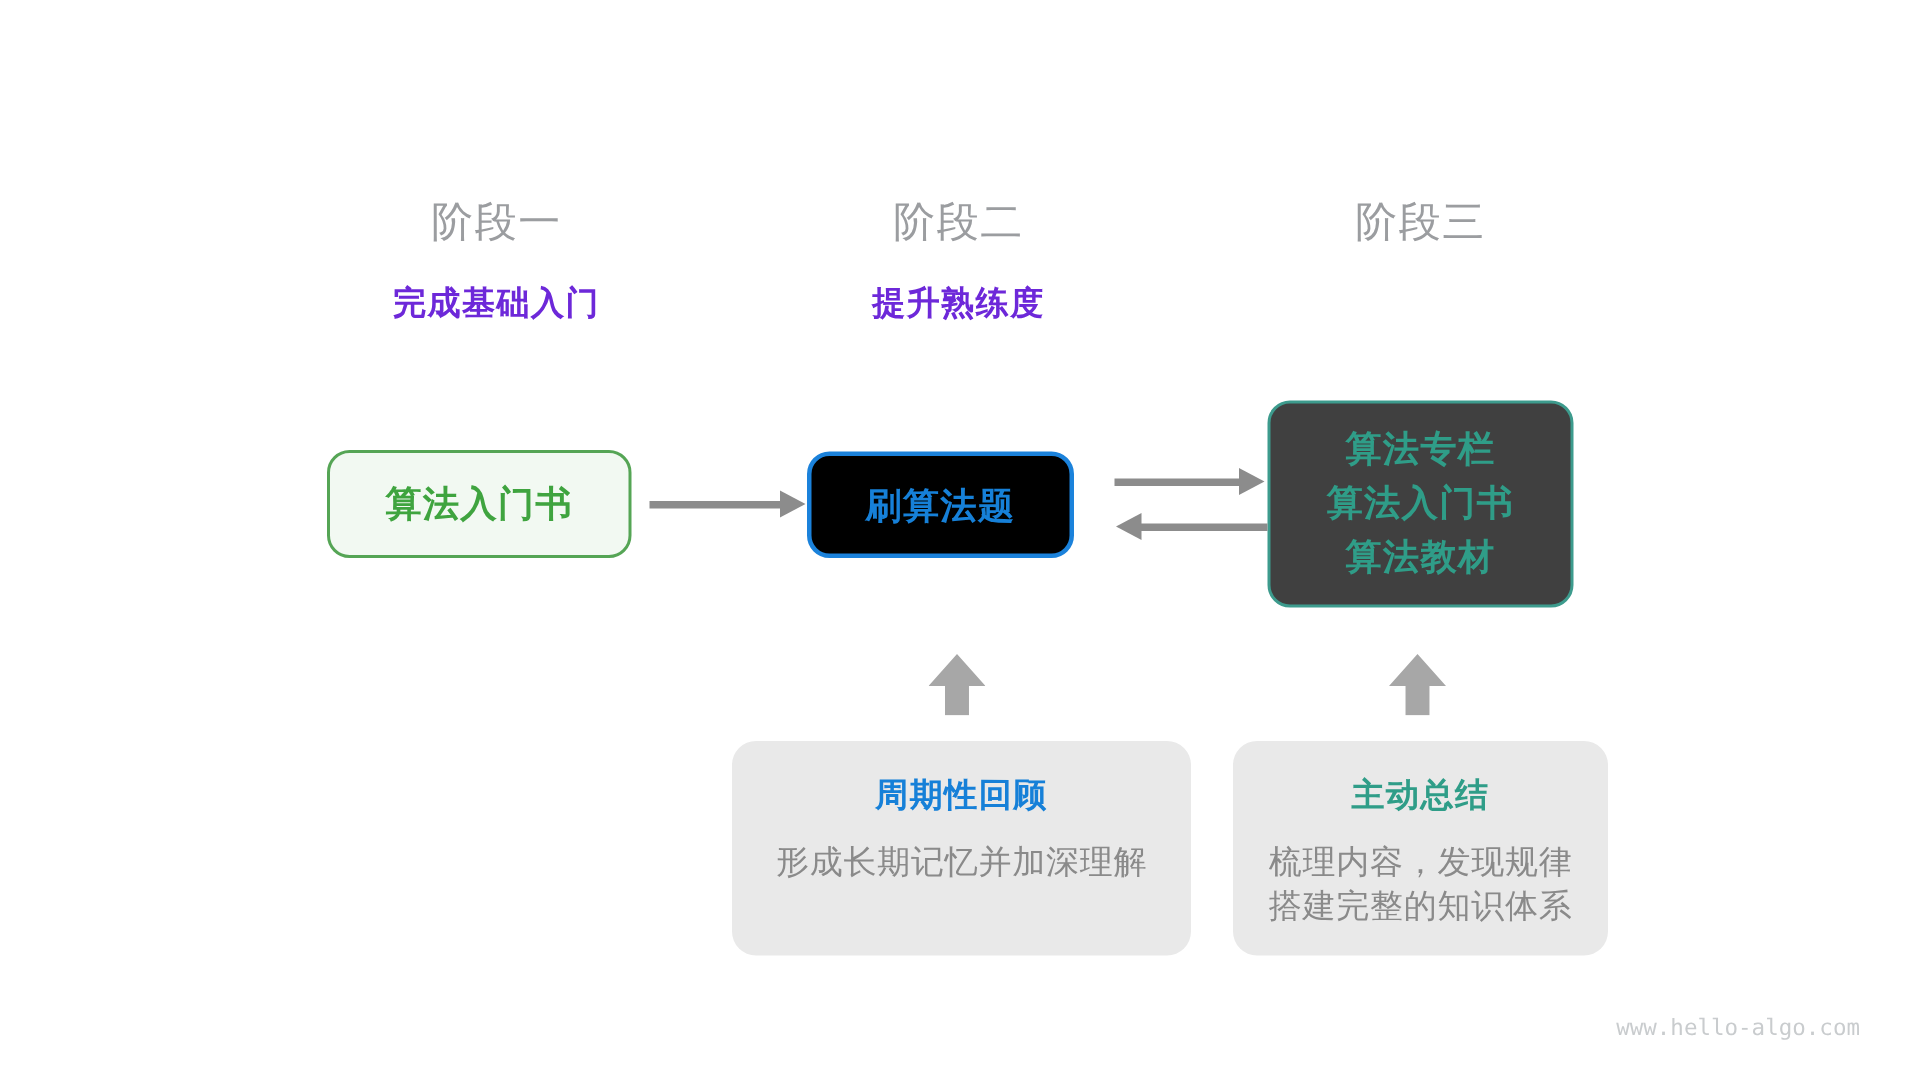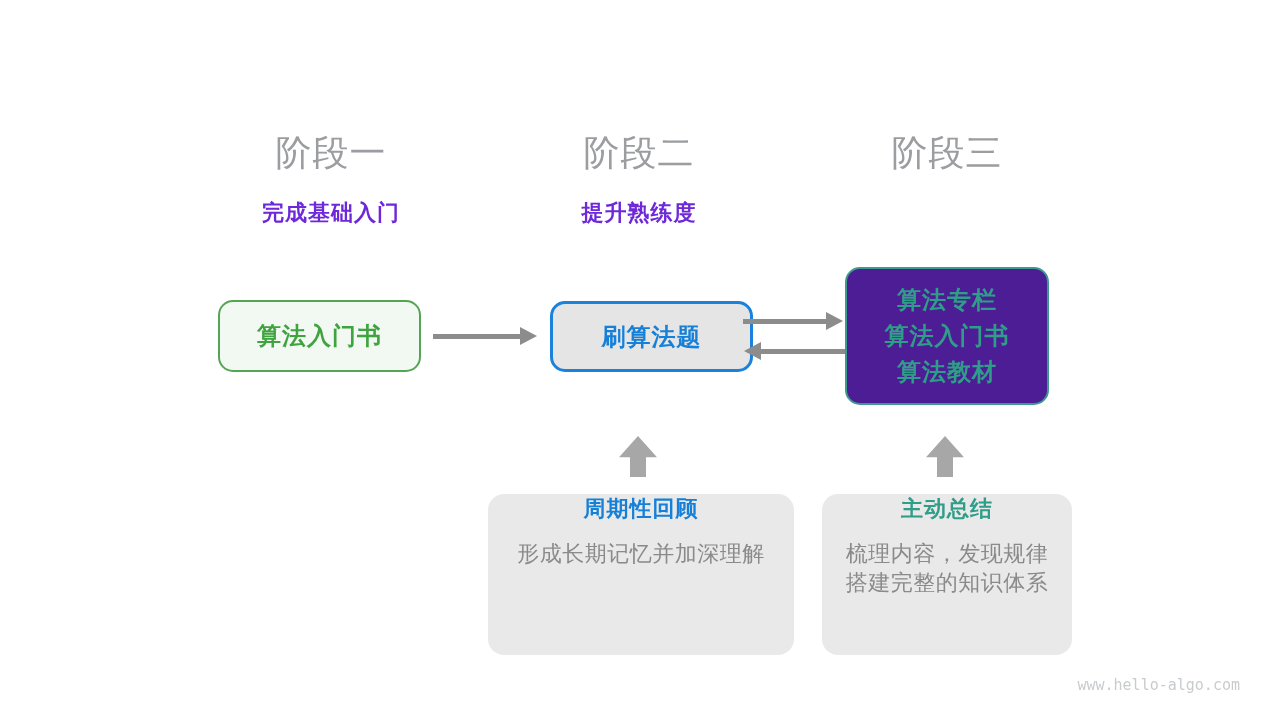--- a/index.html
+++ b/index.html
@@ -15,21 +15,21 @@
     background: #ffffff;
     overflow: hidden;
   }
   
   .stage-header {
     position: absolute;
     width: 320px;
     text-align: center;
   }
   .stage-label {
-    font-size: 36px;
+    font-size: 28px;
     font-weight: 400;
     color: #9b9da0;
     letter-spacing: 1px;
   }
   .stage-subtitle {
     margin-top: 20px;
     font-size: 22px;
     font-weight: 700;
     color: #6d28d9;
     letter-spacing: 1px;
@@ -48,30 +48,30 @@
     box-sizing: border-box;
   }
   .node-green {
     left: 218px; top: 300px;
     width: 203px; height: 72px;
     background: #f2f9f2;
     border: 2px solid #55a555;
     color: #3fa43f;
   }
   .node-blue {
-    left: 550px; top: 301px;
-    width: 203px; height: 71px;
-    background: #e5e5e5;
+    left: 538px; top: 301px;
+    width: 178px; height: 71px;
+    background: #000000;
     border: 3px solid #1b82db;
     color: #1680d8;
   }
   .node-teal {
     left: 845px; top: 267px;
     width: 204px; height: 138px;
-    background: #4c1d95;
+    background: #404040;
     border: 2px solid #3d9b8d;
     color: #2f9d88;
   }
   .node-teal .node-line {
     line-height: 36px;
   }
   
   .arrow-line {
     position: absolute;
     height: 5px;
@@ -95,25 +95,26 @@
   .block-arrow-up {
     position: absolute;
     width: 38px; height: 41px;
     background: #a7a7a7;
     clip-path: polygon(50% 0%, 100% 52%, 71% 52%, 71% 100%, 29% 100%, 29% 52%, 0% 52%);
   }
   
   .note {
     position: absolute;
     top: 494px;
-    height: 161px;
+    height: 143px;
     background: #e9e9e9;
     border-radius: 16px;
     text-align: center;
     box-sizing: border-box;
+    padding-top: 21px;
   }
   .note-title {
     font-size: 22px;
     font-weight: 700;
     letter-spacing: 1px;
   }
   .note-title.blue { color: #1680d8; }
   .note-title.teal { color: #2f9d88; }
   .note-body {
     margin-top: 15px;

